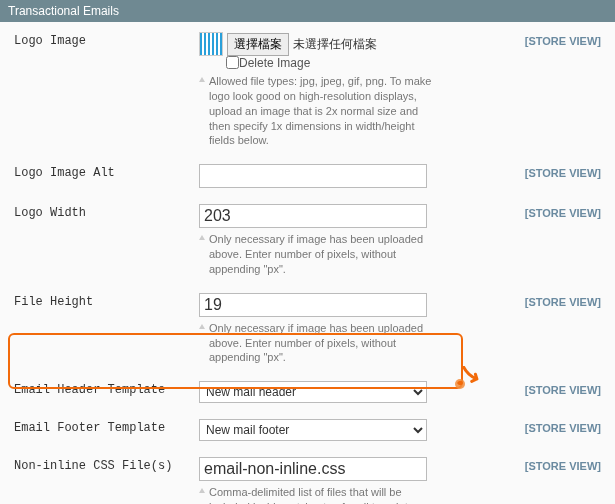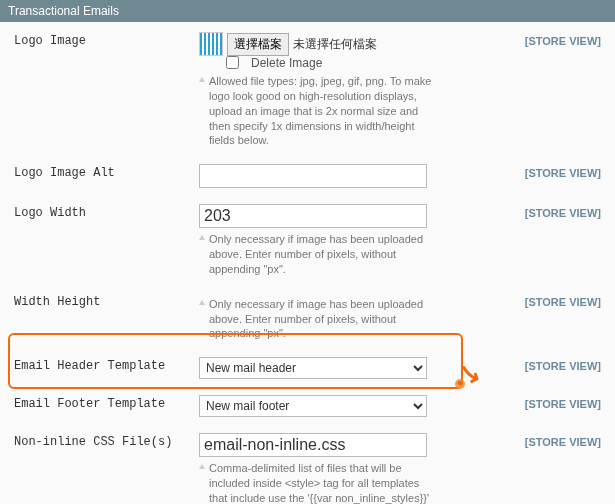--- a/index.html
+++ b/index.html
@@ -108,21 +108,21 @@
     padding: 2px 6px;
     font-size: 12px;
   }
   .file-status {
     font-size: 12px;
     color: #333;
   }
   .delete-row {
     display: flex;
     align-items: flex-start;
-    gap: 12px;
+    gap: 0;
     margin-bottom: 2px;
     margin-left: 27px;
     font-size: 12px;
     color: #555;
   }
   .delete-row input { margin: 0; }
   .highlight-box {
     position: absolute;
     border: 2px solid #f26a0a;
     border-radius: 6px;
@@ -170,22 +170,23 @@
     <div class="row">
       <div class="col-label"><span>Logo Width</span></div>
       <div class="col-field">
         <input class="field-input" type="text" value="203" style="">
         <div class="hint">Only necessary if image has been uploaded above. Enter number of pixels, without appending "px".</div>
       </div>
       <div class="col-scope"><span class="scope-label">[STORE VIEW]</span></div>
     </div>
 
     <div class="row">
-      <div class="col-label"><span>Width Height</span></div>
-      <div class="col-field">
+      <div class="col-label"><span>File Height</span></div>
+      <div class="col-field">
+        <input class="field-input" type="text" value="19" style="">
         <div class="hint">Only necessary if image has been uploaded above. Enter number of pixels, without appending "px".</div>
       </div>
       <div class="col-scope"><span class="scope-label">[STORE VIEW]</span></div>
     </div>
 
     <div class="row">
       <div class="col-label"><span>Email Header Template</span></div>
       <div class="col-field">
         <select class="field-select">
           <option selected="">New mail header</option>

